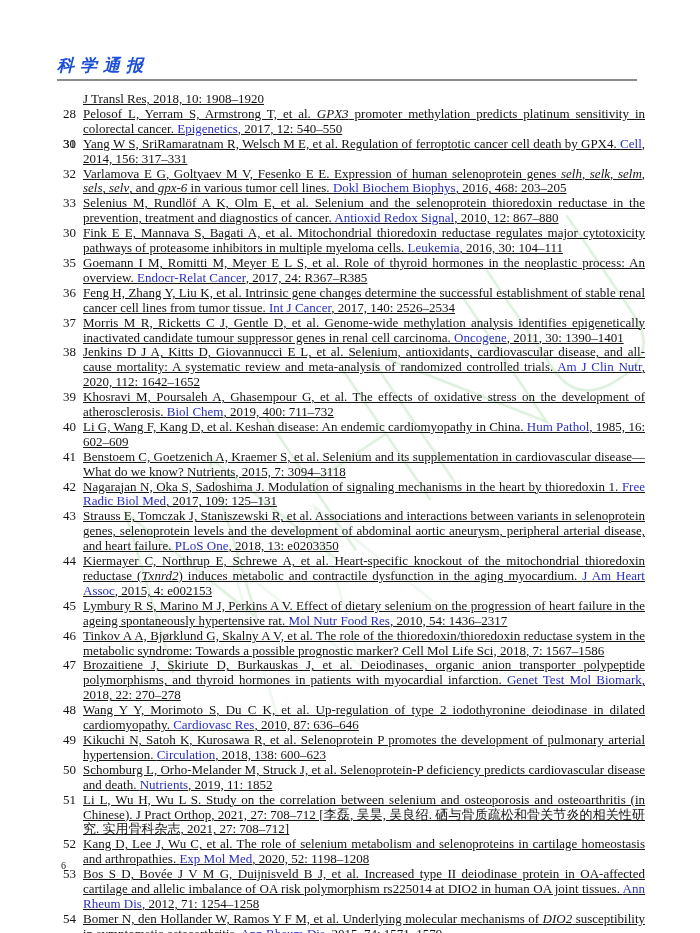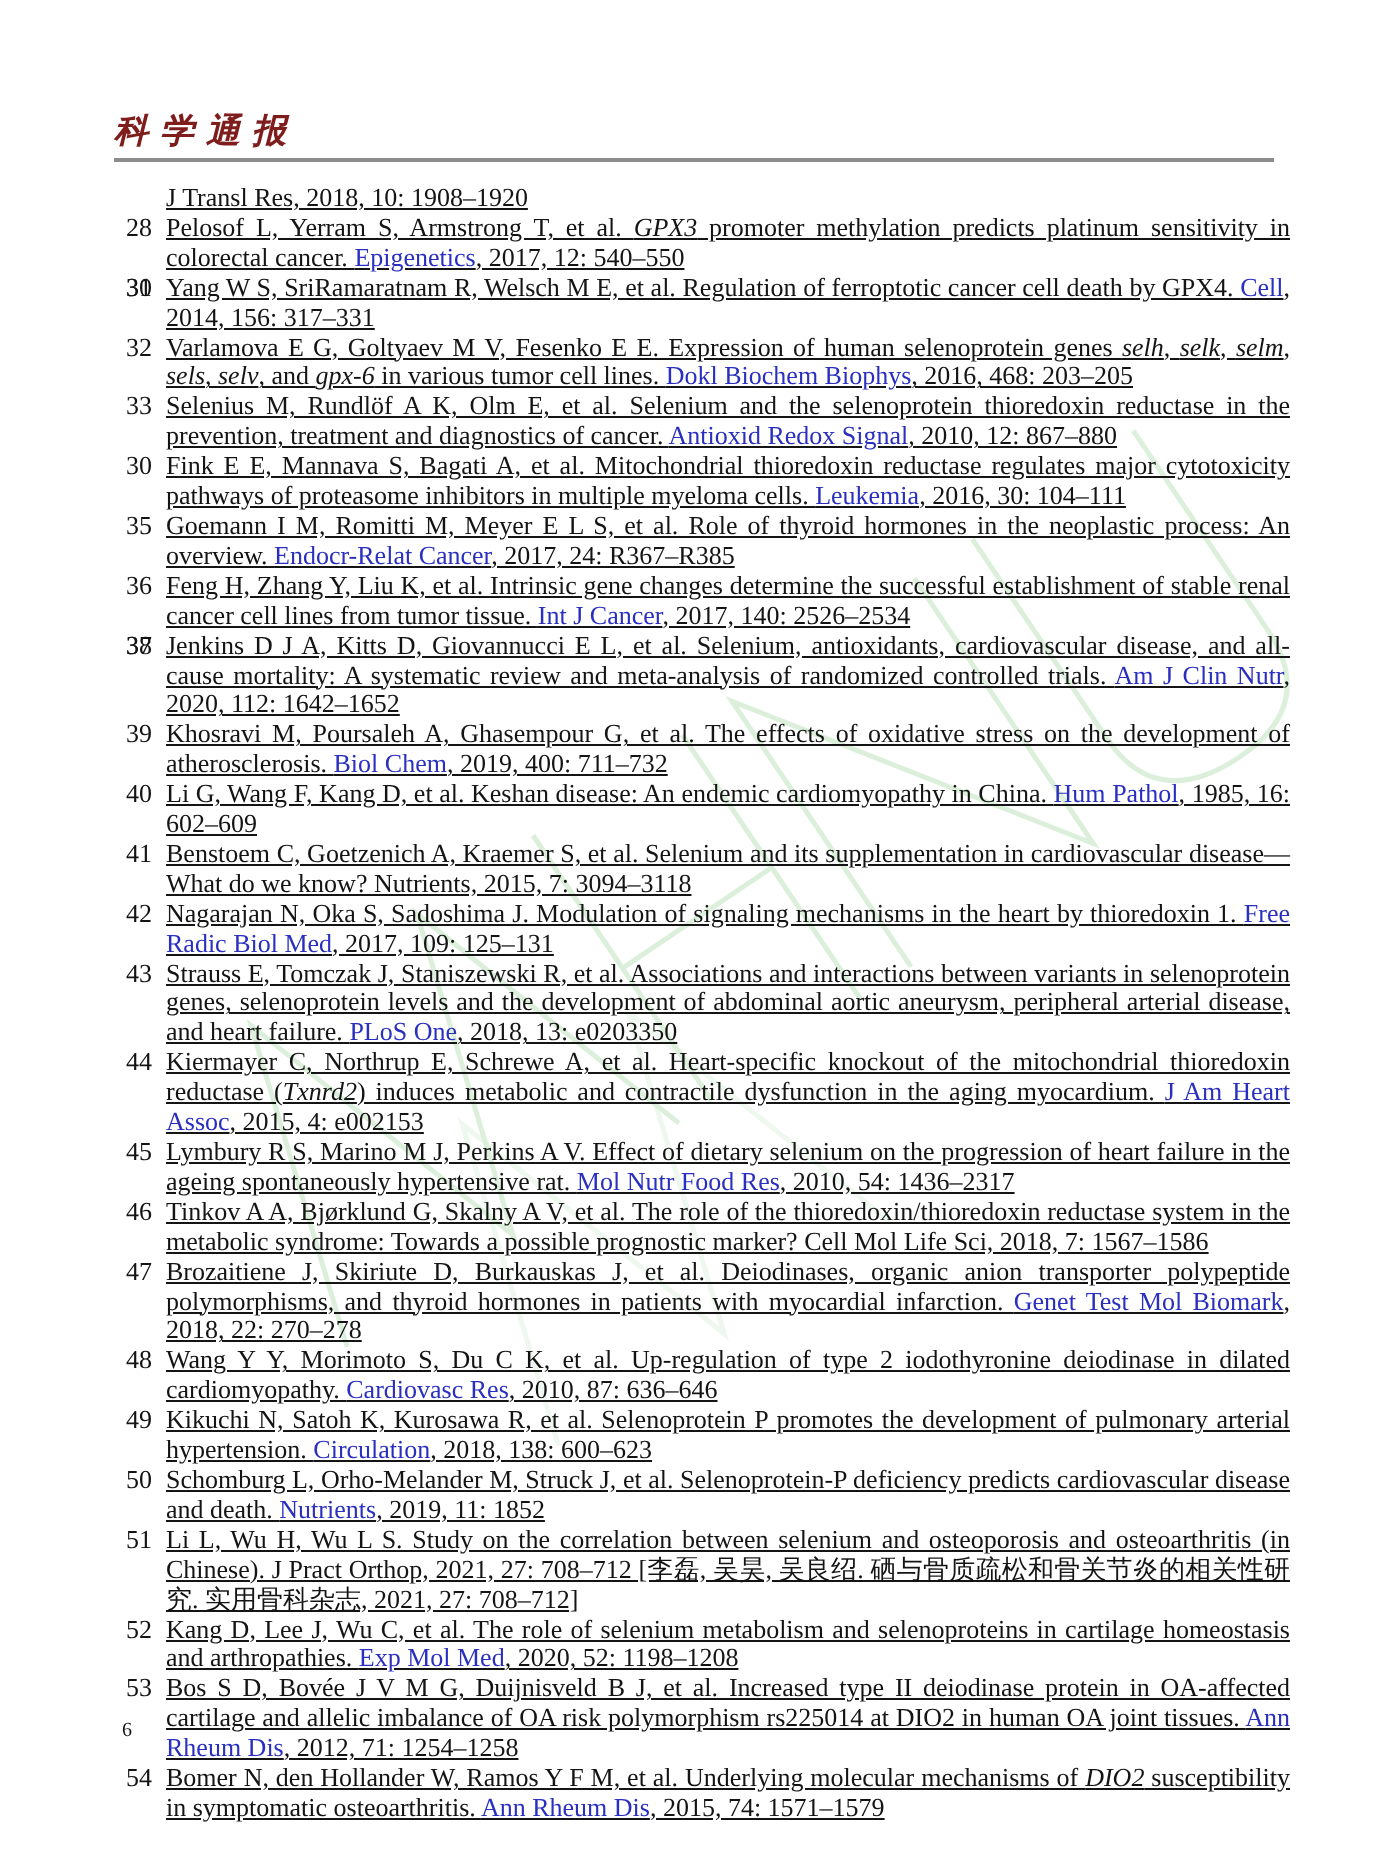--- a/index.html
+++ b/index.html
@@ -13,21 +13,21 @@
     color: var(--ink);
   }
   .watermark {
     position: absolute; left: 0; top: 0; width: 700px; height: 933px;
     pointer-events: none;
   }
   .header-logo {
     position: absolute; left: 57px; top: 54px;
     font-family: "DejaVu Serif", serif;
     font-size: 17px; font-weight: bold; font-style: italic;
-    letter-spacing: 6px; color: #7f1d1d;
+    letter-spacing: 6px; color: #1d4ed8;
     white-space: nowrap;
   }
   .header-rule {
     position: absolute; left: 57px; top: 79px;
     width: 580px; height: 2px;
     background: #8c8c8c;
   }
   .refs {
     position: absolute; left: 57px; top: 92px;
     width: 588px;
@@ -65,21 +65,21 @@
 <ol class="refs">
     <li class="ref"><span class="num"></span><span><span>J Transl Res, 2018, 10: 1908–1920</span></span></li>
     <li class="ref"><span class="num">28</span><span><span>Pelosof L, Yerram S, Armstrong T, et al. </span><span class="gene">GPX3</span><span> promoter methylation predicts platinum sensitivity in colorectal cancer. </span><span class="jlink">Epigenetics</span><span>, 2017, 12: 540–550</span></span></li>
     <li class="ref"><span class="num">30</span></li>
     <li class="ref"><span class="num">31</span><span><span>Yang W S, SriRamaratnam R, Welsch M E, et al. Regulation of ferroptotic cancer cell death by GPX4. </span><span class="jlink">Cell</span><span>, 2014, 156: 317–331</span></span></li>
     <li class="ref"><span class="num">32</span><span><span>Varlamova E G, Goltyaev M V, Fesenko E E. Expression of human selenoprotein genes </span><span class="gene">selh</span><span>, </span><span class="gene">selk</span><span>, </span><span class="gene">selm</span><span>, </span><span class="gene">sels</span><span>, </span><span class="gene">selv</span><span>, and </span><span class="gene">gpx-6</span><span> in various tumor cell lines. </span><span class="jlink">Dokl Biochem Biophys</span><span>, 2016, 468: 203–205</span></span></li>
     <li class="ref"><span class="num">33</span><span><span>Selenius M, Rundlöf A K, Olm E, et al. Selenium and the selenoprotein thioredoxin reductase in the prevention, treatment and diagnostics of cancer. </span><span class="jlink">Antioxid Redox Signal</span><span>, 2010, 12: 867–880</span></span></li>
     <li class="ref"><span class="num">30</span><span><span>Fink E E, Mannava S, Bagati A, et al. Mitochondrial thioredoxin reductase regulates major cytotoxicity pathways of proteasome inhibitors in multiple myeloma cells. </span><span class="jlink">Leukemia</span><span>, 2016, 30: 104–111</span></span></li>
     <li class="ref"><span class="num">35</span><span><span>Goemann I M, Romitti M, Meyer E L S, et al. Role of thyroid hormones in the neoplastic process: An overview. </span><span class="jlink">Endocr-Relat Cancer</span><span>, 2017, 24: R367–R385</span></span></li>
     <li class="ref"><span class="num">36</span><span><span>Feng H, Zhang Y, Liu K, et al. Intrinsic gene changes determine the successful establishment of stable renal cancer cell lines from tumor tissue. </span><span class="jlink">Int J Cancer</span><span>, 2017, 140: 2526–2534</span></span></li>
-    <li class="ref"><span class="num">37</span></li>
+    <li class="ref"><span class="num">37</span><span><span>Morris M R, Ricketts C J, Gentle D, et al. Genome-wide methylation analysis identifies epigenetically inactivated candidate tumour suppressor genes in renal cell carcinoma. </span><span class="jlink">Oncogene</span><span>, 2011, 30: 1390–1401</span></span></li>
     <li class="ref"><span class="num">38</span><span><span>Jenkins D J A, Kitts D, Giovannucci E L, et al. Selenium, antioxidants, cardiovascular disease, and all-cause mortality: A systematic review and meta-analysis of randomized controlled trials. </span><span class="jlink">Am J Clin Nutr</span><span>, 2020, 112: 1642–1652</span></span></li>
     <li class="ref"><span class="num">39</span><span><span>Khosravi M, Poursaleh A, Ghasempour G, et al. The effects of oxidative stress on the development of atherosclerosis. </span><span class="jlink">Biol Chem</span><span>, 2019, 400: 711–732</span></span></li>
     <li class="ref"><span class="num">40</span><span><span>Li G, Wang F, Kang D, et al. Keshan disease: An endemic cardiomyopathy in China. </span><span class="jlink">Hum Pathol</span><span>, 1985, 16: 602–609</span></span></li>
     <li class="ref"><span class="num">41</span><span><span>Benstoem C, Goetzenich A, Kraemer S, et al. Selenium and its supplementation in cardiovascular disease—What do we know? Nutrients, 2015, 7: 3094–3118</span></span></li>
     <li class="ref"><span class="num">42</span><span><span>Nagarajan N, Oka S, Sadoshima J. Modulation of signaling mechanisms in the heart by thioredoxin 1. </span><span class="jlink">Free Radic Biol Med</span><span>, 2017, 109: 125–131</span></span></li>
     <li class="ref"><span class="num">43</span><span><span>Strauss E, Tomczak J, Staniszewski R, et al. Associations and interactions between variants in selenoprotein genes, selenoprotein levels and the development of abdominal aortic aneurysm, peripheral arterial disease, and heart failure. </span><span class="jlink">PLoS One</span><span>, 2018, 13: e0203350</span></span></li>
     <li class="ref"><span class="num">44</span><span><span>Kiermayer C, Northrup E, Schrewe A, et al. Heart-specific knockout of the mitochondrial thioredoxin reductase (</span><span class="gene">Txnrd2</span><span>) induces metabolic and contractile dysfunction in the aging myocardium. </span><span class="jlink">J Am Heart Assoc</span><span>, 2015, 4: e002153</span></span></li>
     <li class="ref"><span class="num">45</span><span><span>Lymbury R S, Marino M J, Perkins A V. Effect of dietary selenium on the progression of heart failure in the ageing spontaneously hypertensive rat. </span><span class="jlink">Mol Nutr Food Res</span><span>, 2010, 54: 1436–2317</span></span></li>
     <li class="ref"><span class="num">46</span><span><span>Tinkov A A, Bjørklund G, Skalny A V, et al. The role of the thioredoxin/thioredoxin reductase system in the metabolic syndrome: Towards a possible prognostic marker? Cell Mol Life Sci, 2018, 7: 1567–1586</span></span></li>
     <li class="ref"><span class="num">47</span><span><span>Brozaitiene J, Skiriute D, Burkauskas J, et al. Deiodinases, organic anion transporter polypeptide polymorphisms, and thyroid hormones in patients with myocardial infarction. </span><span class="jlink">Genet Test Mol Biomark</span><span>, 2018, 22: 270–278</span></span></li>

